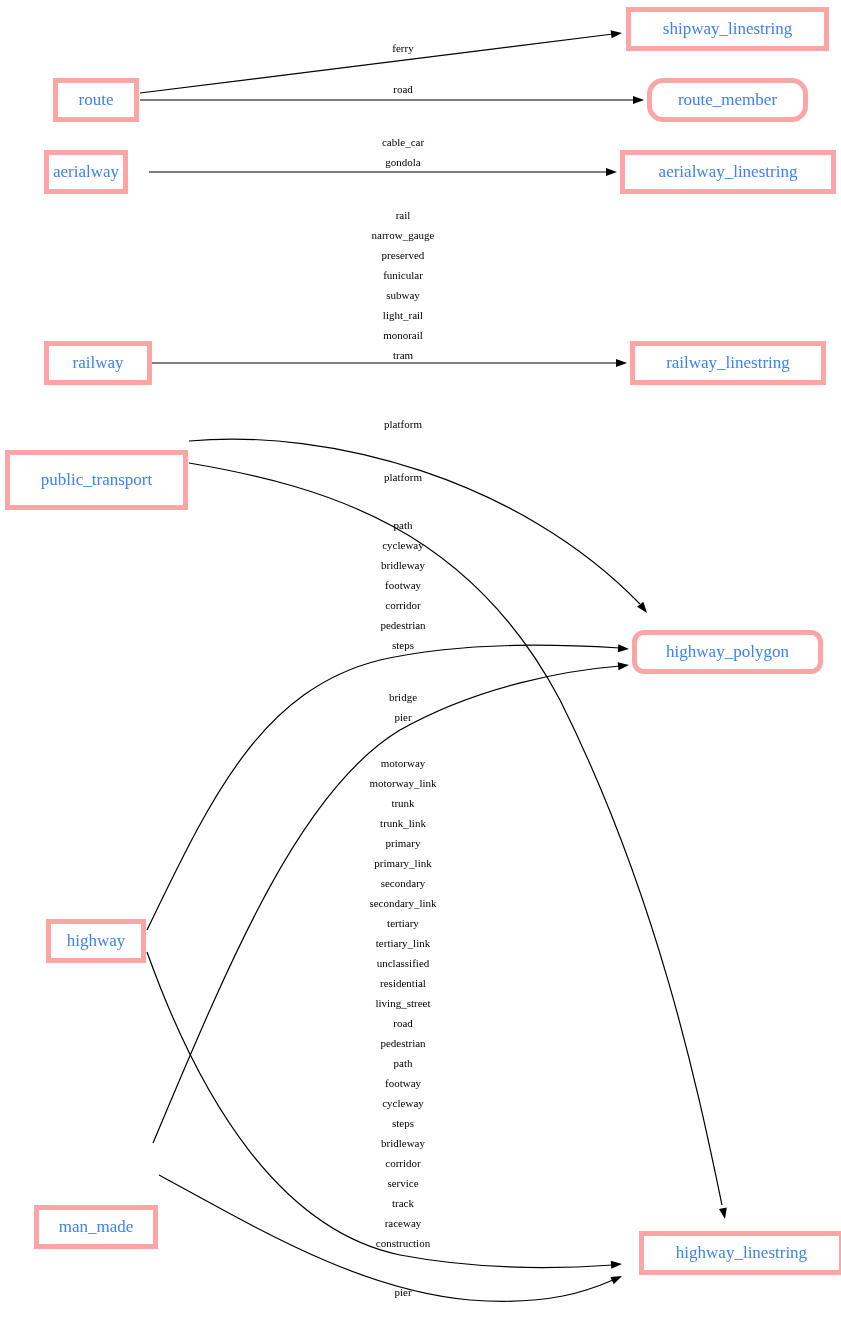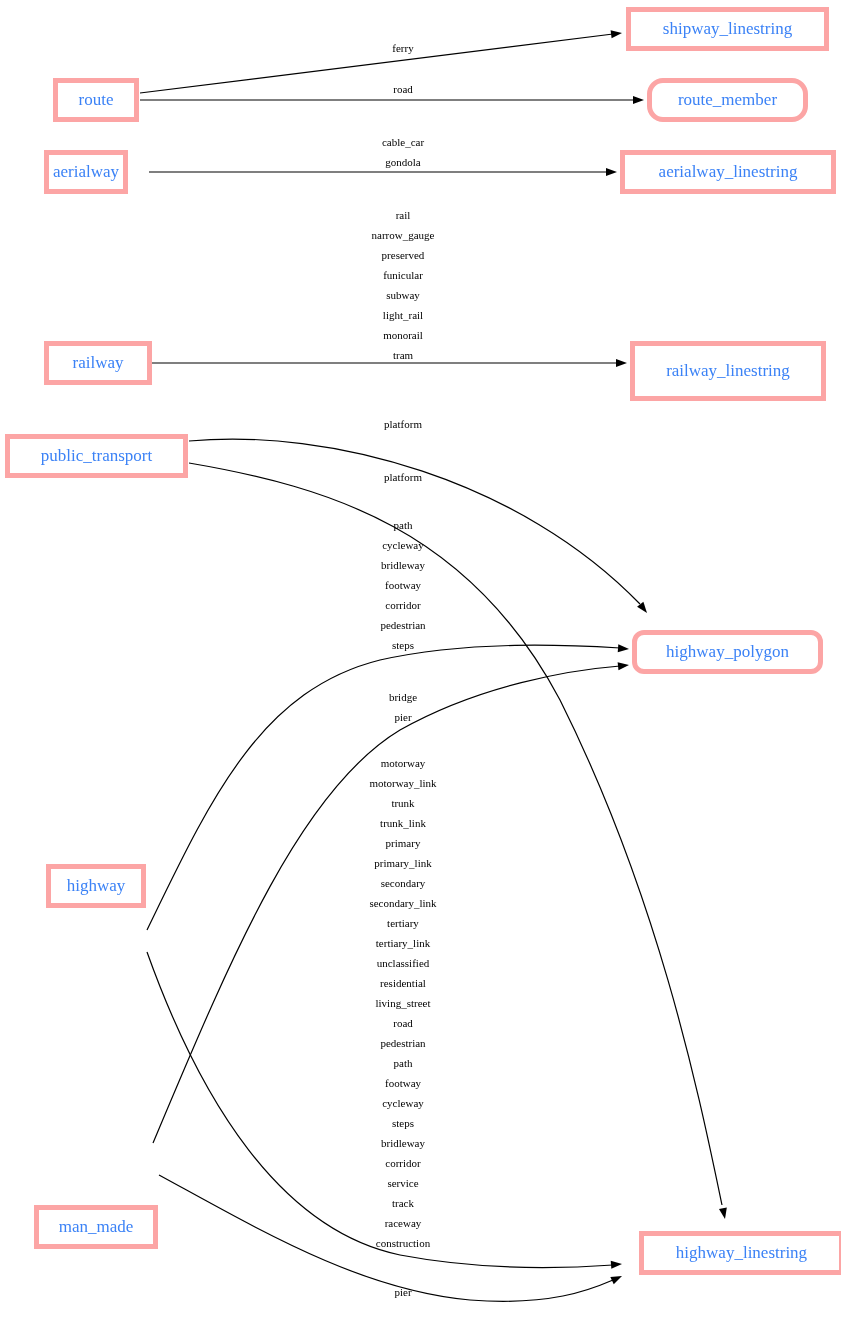--- a/index.html
+++ b/index.html
@@ -135,30 +135,30 @@
     </div>
     <div class="node" style="left: 44px; top: 150px; width: 84px; height: 44px;">
       <span>aerialway</span>
     </div>
     <div class="node" style="left: 620px; top: 150px; width: 216px; height: 44px;">
       <span>aerialway_linestring</span>
     </div>
     <div class="node" style="left: 44px; top: 341px; width: 108px; height: 44px;">
       <span>railway</span>
     </div>
-    <div class="node" style="left: 630px; top: 341px; width: 196px; height: 60px;">
+    <div class="node" style="left: 630px; top: 341px; width: 196px; height: 44px;">
       <span>railway_linestring</span>
     </div>
-    <div class="node" style="left: 5px; top: 434px; width: 183px; height: 44px;">
+    <div class="node" style="left: 5px; top: 450px; width: 183px; height: 60px;">
       <span>public_transport</span>
     </div>
     <div class="node" style="left: 632px; top: 630px; width: 191px; height: 44px; border-radius: 12px;">
       <span>highway_polygon</span>
     </div>
-    <div class="node" style="left: 46px; top: 864px; width: 100px; height: 44px;">
+    <div class="node" style="left: 46px; top: 919px; width: 100px; height: 44px;">
       <span>highway</span>
     </div>
     <div class="node" style="left: 34px; top: 1205px; width: 124px; height: 44px;">
       <span>man_made</span>
     </div>
     <div class="node" style="left: 625px; top: 1231px; width: 205px; height: 44px; margin-left: 14px;">
       <span>highway_linestring</span>
     </div>
   </div>
 

